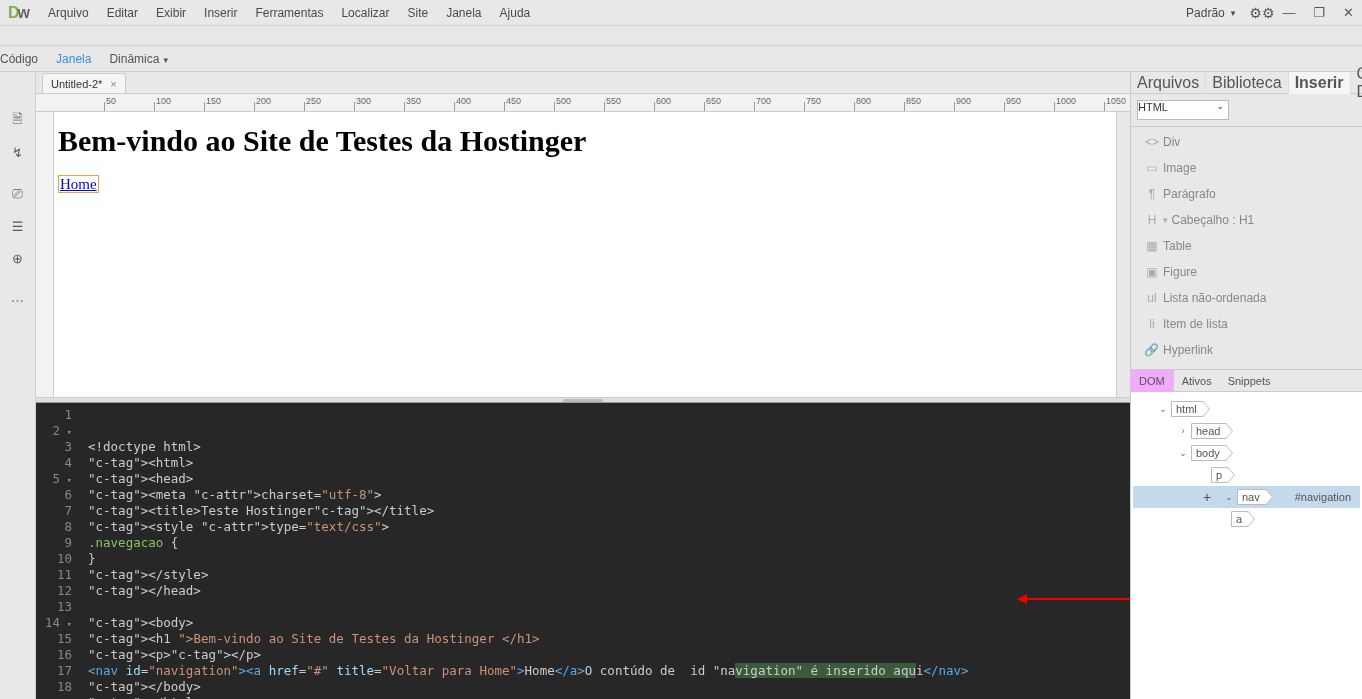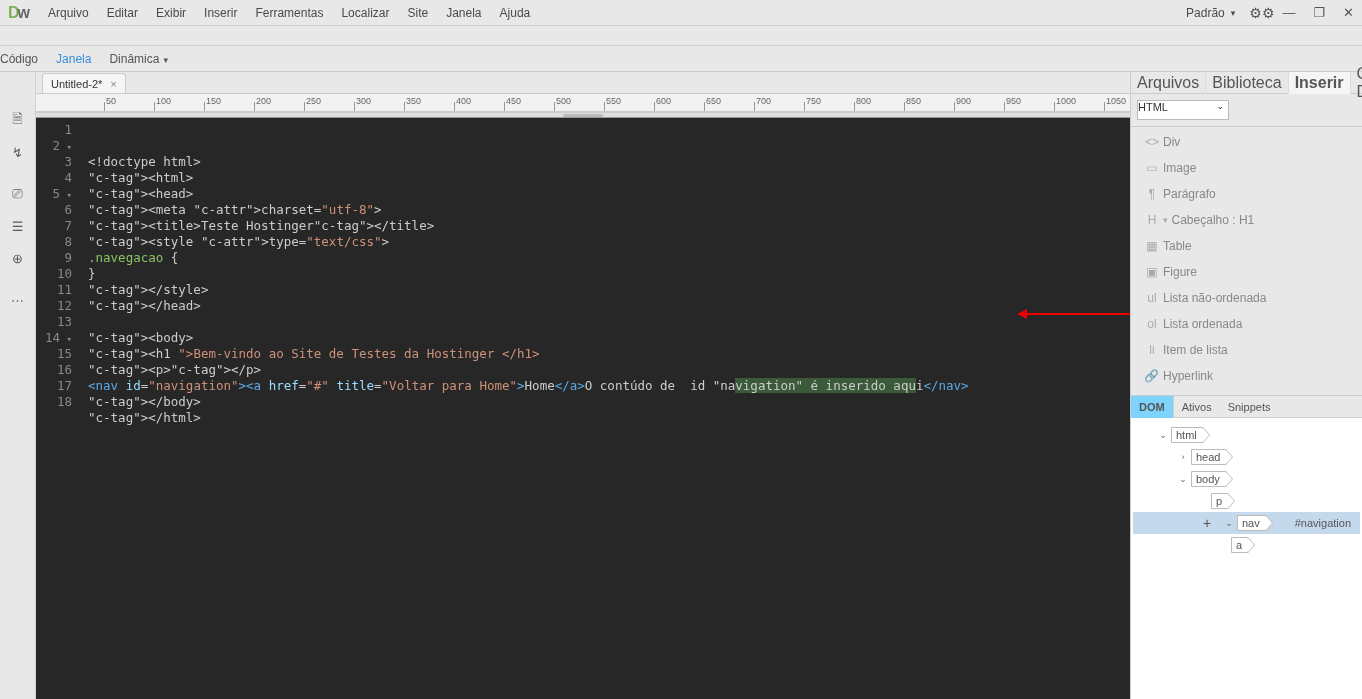--- a/index.html
+++ b/index.html
@@ -61,21 +61,21 @@
 .panel-tabs .pt { padding: 0 6px; height:22px; display:flex; align-items:center; color:#555; border-right:1px solid #ddd;}
 .panel-tabs .pt.active { background:#f5f5f5; font-weight:bold;}
 .panel-body { padding: 6px; border-bottom:1px solid #ccc; flex:0 0 auto;}
 .html-select { width: 92px; height:20px; font-size:11px; background:#fff; border:1px solid #bbb;}
 .html-select .caret{float:right; margin-right:4px; font-size:9px;}
 .ins-list { padding: 2px 0 6px 0; border-bottom:1px solid #ccc;}
 .ins-item { display:flex; align-items:center; height:26px; padding:0 10px; color:#888; font-size:12px;}
 .ins-item .ico { width:22px; text-align:center; color:#aaa;}
 .dom-tabs { height:22px; display:flex; border-bottom:1px solid #ccc; font-size:11px; align-items:center; background:#e8e8e8;}
 .dom-tabs .pt{padding:0 8px;height:22px;display:flex;align-items:center;color:#555;}
-.dom-tabs .pt.active{background:#7dd3fc;font-weight:bold;border-right:1px solid #ccc;}
+.dom-tabs .pt.active{background:#f0abfc;font-weight:normal;border-right:1px solid #ccc;}
 .dom-tree { flex:1; background:#fff; font-size:11px; padding:6px 2px; position:relative;}
 .dom-node { display:flex; align-items:center; height:22px; }
 .dom-tag { display:inline-flex; align-items:center; height:16px; background:#fff; border:1px solid #bbb; padding:0 6px 0 4px; color:#555; position:relative; border-radius: 0 2px 2px 0;}
 .dom-tag::after{content:"";position:absolute;right:-7px;top:-1px;width:0;height:0;border-top:8px solid transparent;border-bottom:8px solid transparent;border-left:7px solid #bbb;}
 .dom-tag::before{content:"";position:absolute;right:-6px;top:0;width:0;height:0;border-top:7px solid transparent;border-bottom:7px solid transparent;border-left:6px solid #fff;z-index:1;}
 .dom-node.sel { background:#c5d9ed;}
 .dom-node .tw { width:12px; text-align:center; color:#666; font-size:9px; margin-right:2px;}
 .dom-node .idtxt { margin-left:28px; color:#555;}
 .indent1{padding-left:24px;} .indent2{padding-left:44px;} .indent3{padding-left:64px;} .indent4{padding-left:84px;}
 .dom-add { position:absolute; left:4px; bottom:auto; width:20px; height:20px; display:flex;align-items:center;justify-content:center;color:#555;font-size:14px;}
@@ -197,20 +197,28 @@
           <div class="tick major" style="left: 968px;">
             <span class="lbl">950</span>
           </div>
           <div class="tick major" style="left: 1018px;">
             <span class="lbl">1000</span>
           </div>
           <div class="tick major" style="left: 1068px;">
             <span class="lbl">1050</span>
           </div>
         </div>
+    </div>
+    <div class="design-row">
+      <div class="vruler"></div>
+      <div class="design-area">
+        <h1>Bem-vindo ao Site de Testes da Hostinger</h1>
+        <span class="homelink">Home</span>
+      </div>
+      <div class="right-gutter"></div>
     </div>
     <div class="split-handle"></div>
     <div class="code-area">
       <div class="gutter" id="code-gutter">
           <div class="ln">1</div>
           <div class="ln">2<span class="fold">▾</span></div>
           <div class="ln">3</div>
           <div class="ln">4</div>
           <div class="ln">5<span class="fold">▾</span></div>
           <div class="ln">6</div>
@@ -267,24 +275,20 @@
         </div>
         <div class="ins-item">
           <span class="ico">▣</span>
           <span>Figure</span>
         </div>
         <div class="ins-item">
           <span class="ico">ul</span>
           <span>Lista não-ordenada</span>
         </div>
         <div class="ins-item">
-          <span class="ico">ol</span>
-          <span>Lista ordenada</span>
-        </div>
-        <div class="ins-item">
           <span class="ico">li</span>
           <span>Item de lista</span>
         </div>
         <div class="ins-item">
           <span class="ico">🔗</span>
           <span>Hyperlink</span>
         </div>
       </div>
     <div class="dom-tabs">
       <div class="pt active">DOM</div>

